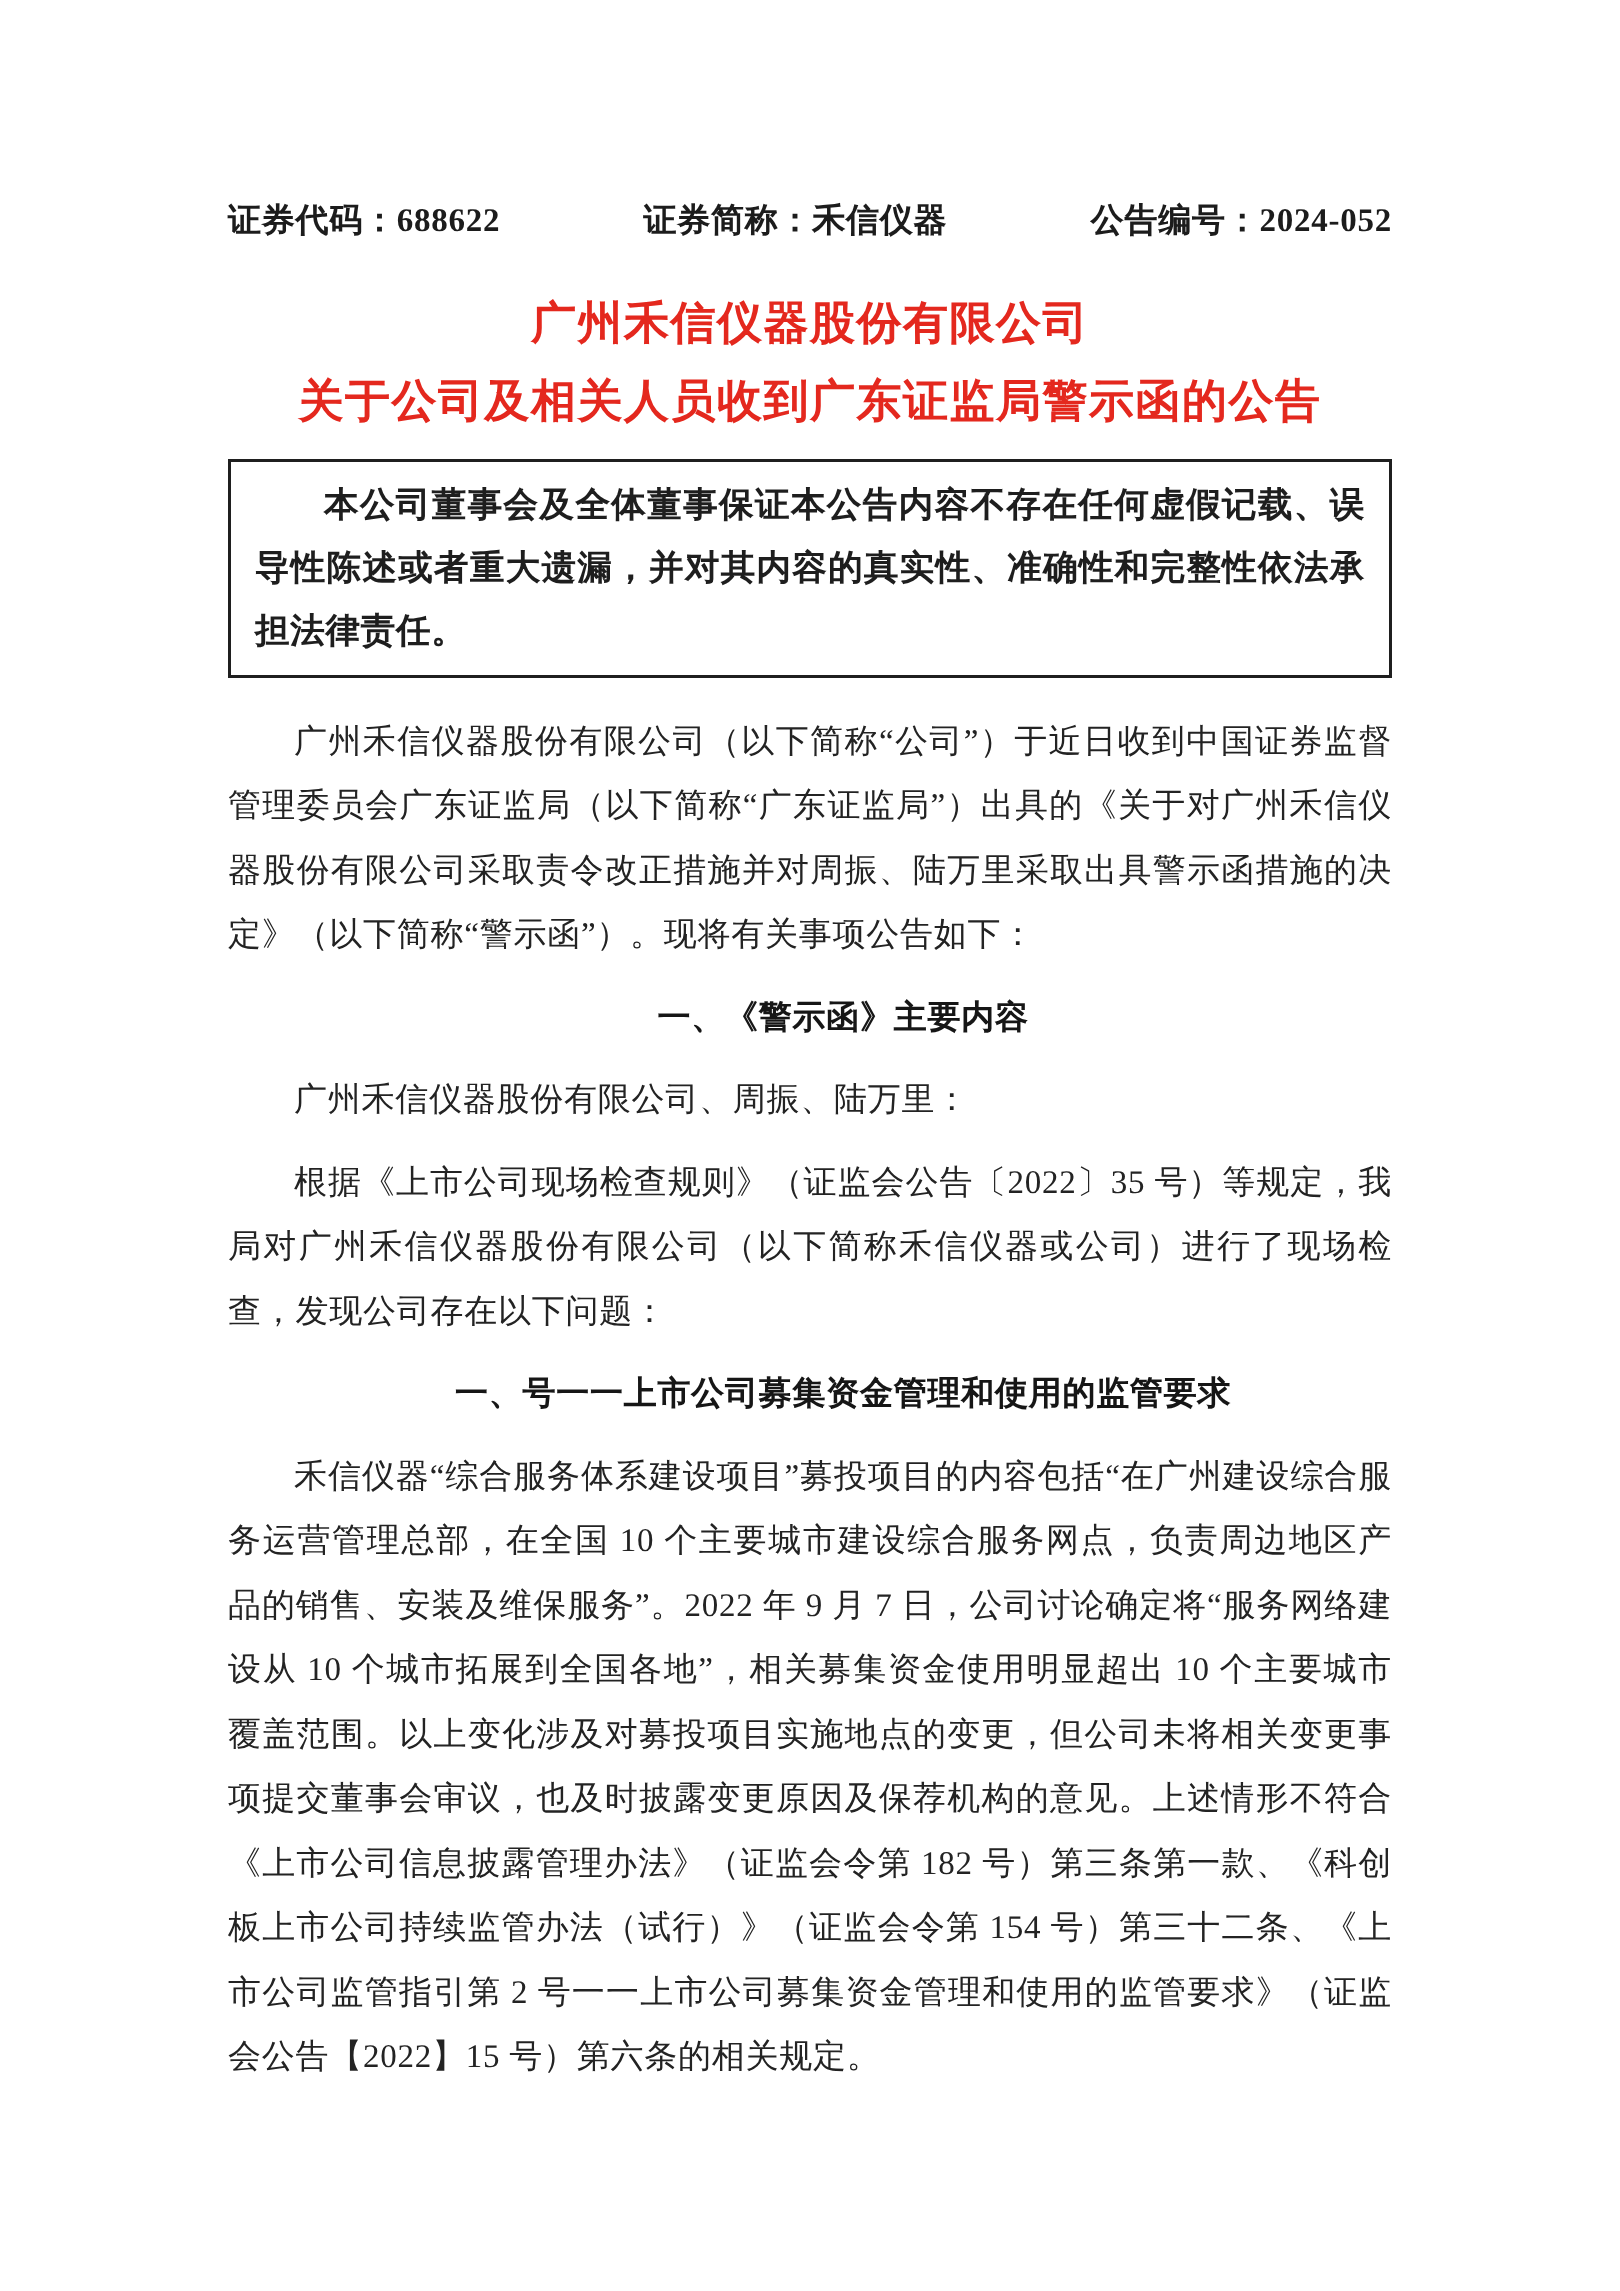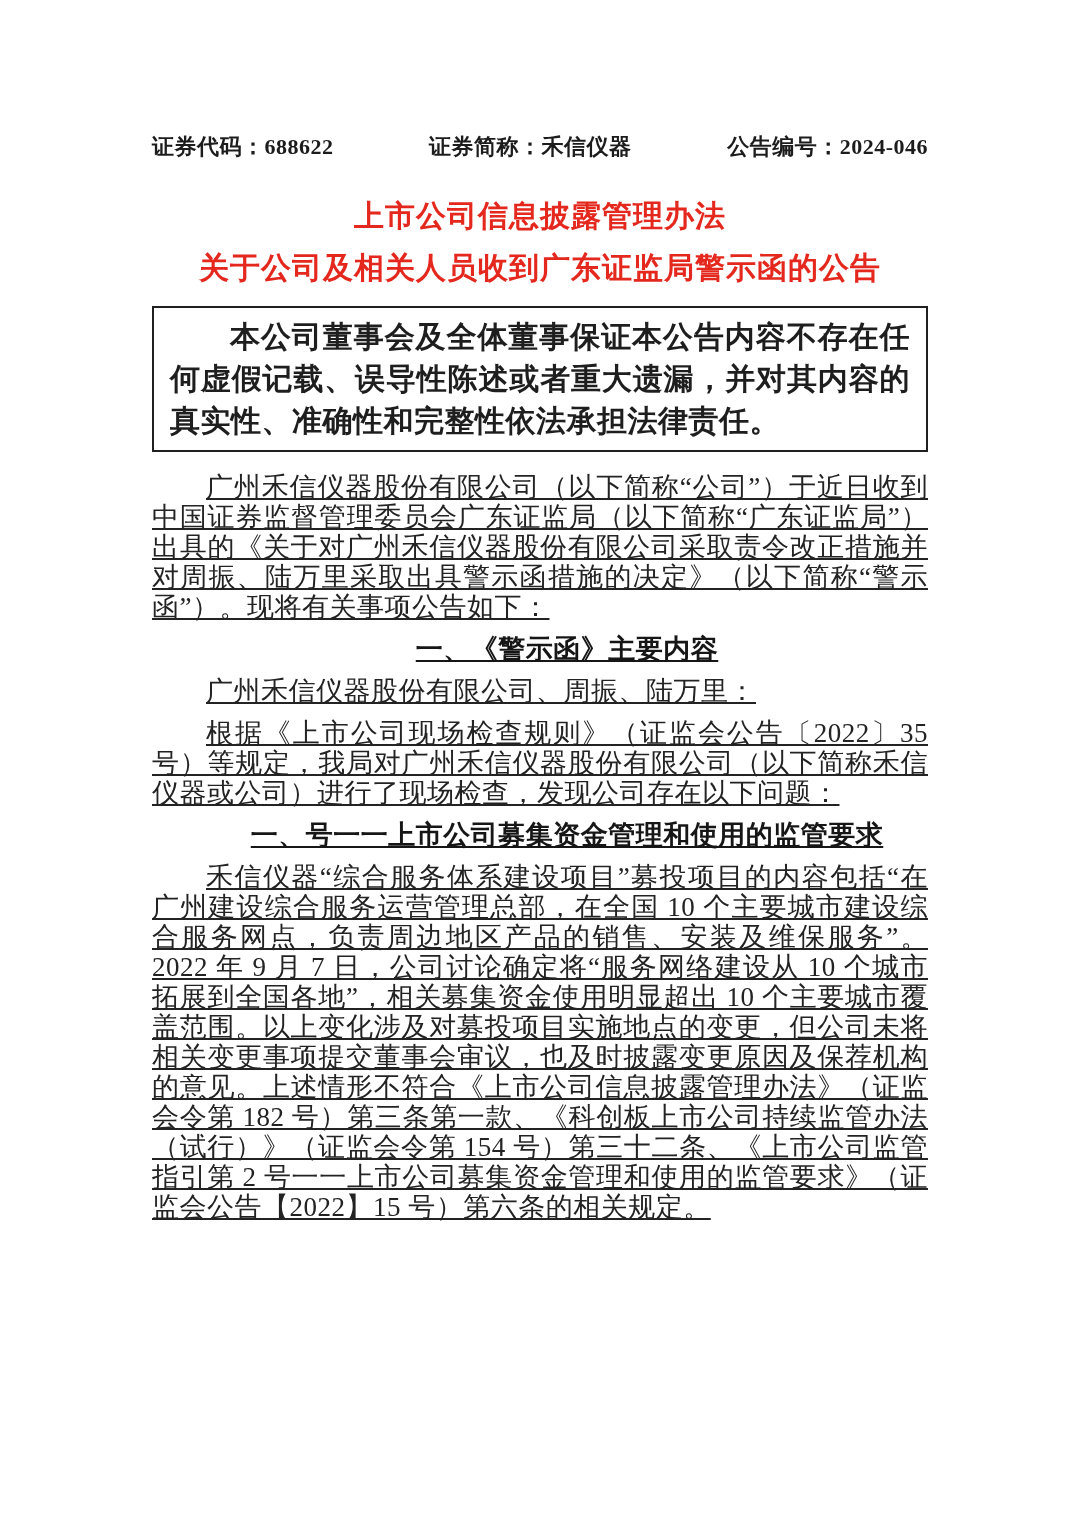--- a/index.html
+++ b/index.html
@@ -47,58 +47,57 @@
   
   .disclaimer-box {
     box-sizing: border-box;
     margin-top: 18px;
     border: 2px solid #1f1f1f;
     padding: 8px 16px 8px 16px;
     background: #ffffff;
   }
   .disclaimer-box p {
     margin: 0;
-    font-size: 30px;
+    font-size: 23px;
     font-weight: bold;
     line-height: 42px;
     text-align: justify;
     text-indent: 2em;
     color: #1e1e1e;
     letter-spacing: 0.5px;
   }
   
   .body-blocks { margin-top: 20px; }
   .para, .heading {
     margin: 12px 0 0 0;
-    font-size: 27px;
-    line-height: 30px;
+    font-size: 22px;
+    line-height: 43px;
     text-indent: 2em;
     text-align: justify;
     color: #232323;
     letter-spacing: 0.5px;
-    text-decoration: underline;
   }
   .heading {
     font-weight: bold;
     text-align: center;
     color: #161616;
   }
 </style>
 </head>
 <body>
 
 <div class="page">
 
   <div class="doc-header">
     <span>证券代码：688622</span>
     <span>证券简称：禾信仪器</span>
-    <span>公告编号：2024-046</span>
+    <span>公告编号：2024-052</span>
   </div>
 
-  <h1 class="title company">上市公司信息披露管理办法</h1>
+  <h1 class="title company">广州禾信仪器股份有限公司</h1>
 
   <h2 class="title announcement">关于公司及相关人员收到广东证监局警示函的公告</h2>
 
   <div class="disclaimer-box">
     <p>本公司董事会及全体董事保证本公告内容不存在任何虚假记载、误导性陈述或者重大遗漏，并对其内容的真实性、准确性和完整性依法承担法律责任。</p>
   </div>
 
   <div class="body-blocks">
     <p class="para">广州禾信仪器股份有限公司（以下简称“公司”）于近日收到中国证券监督管理委员会广东证监局（以下简称“广东证监局”）出具的《关于对广州禾信仪器股份有限公司采取责令改正措施并对周振、陆万里采取出具警示函措施的决定》（以下简称“警示函”）。现将有关事项公告如下：</p>
     <p class="heading">一、《警示函》主要内容</p>

